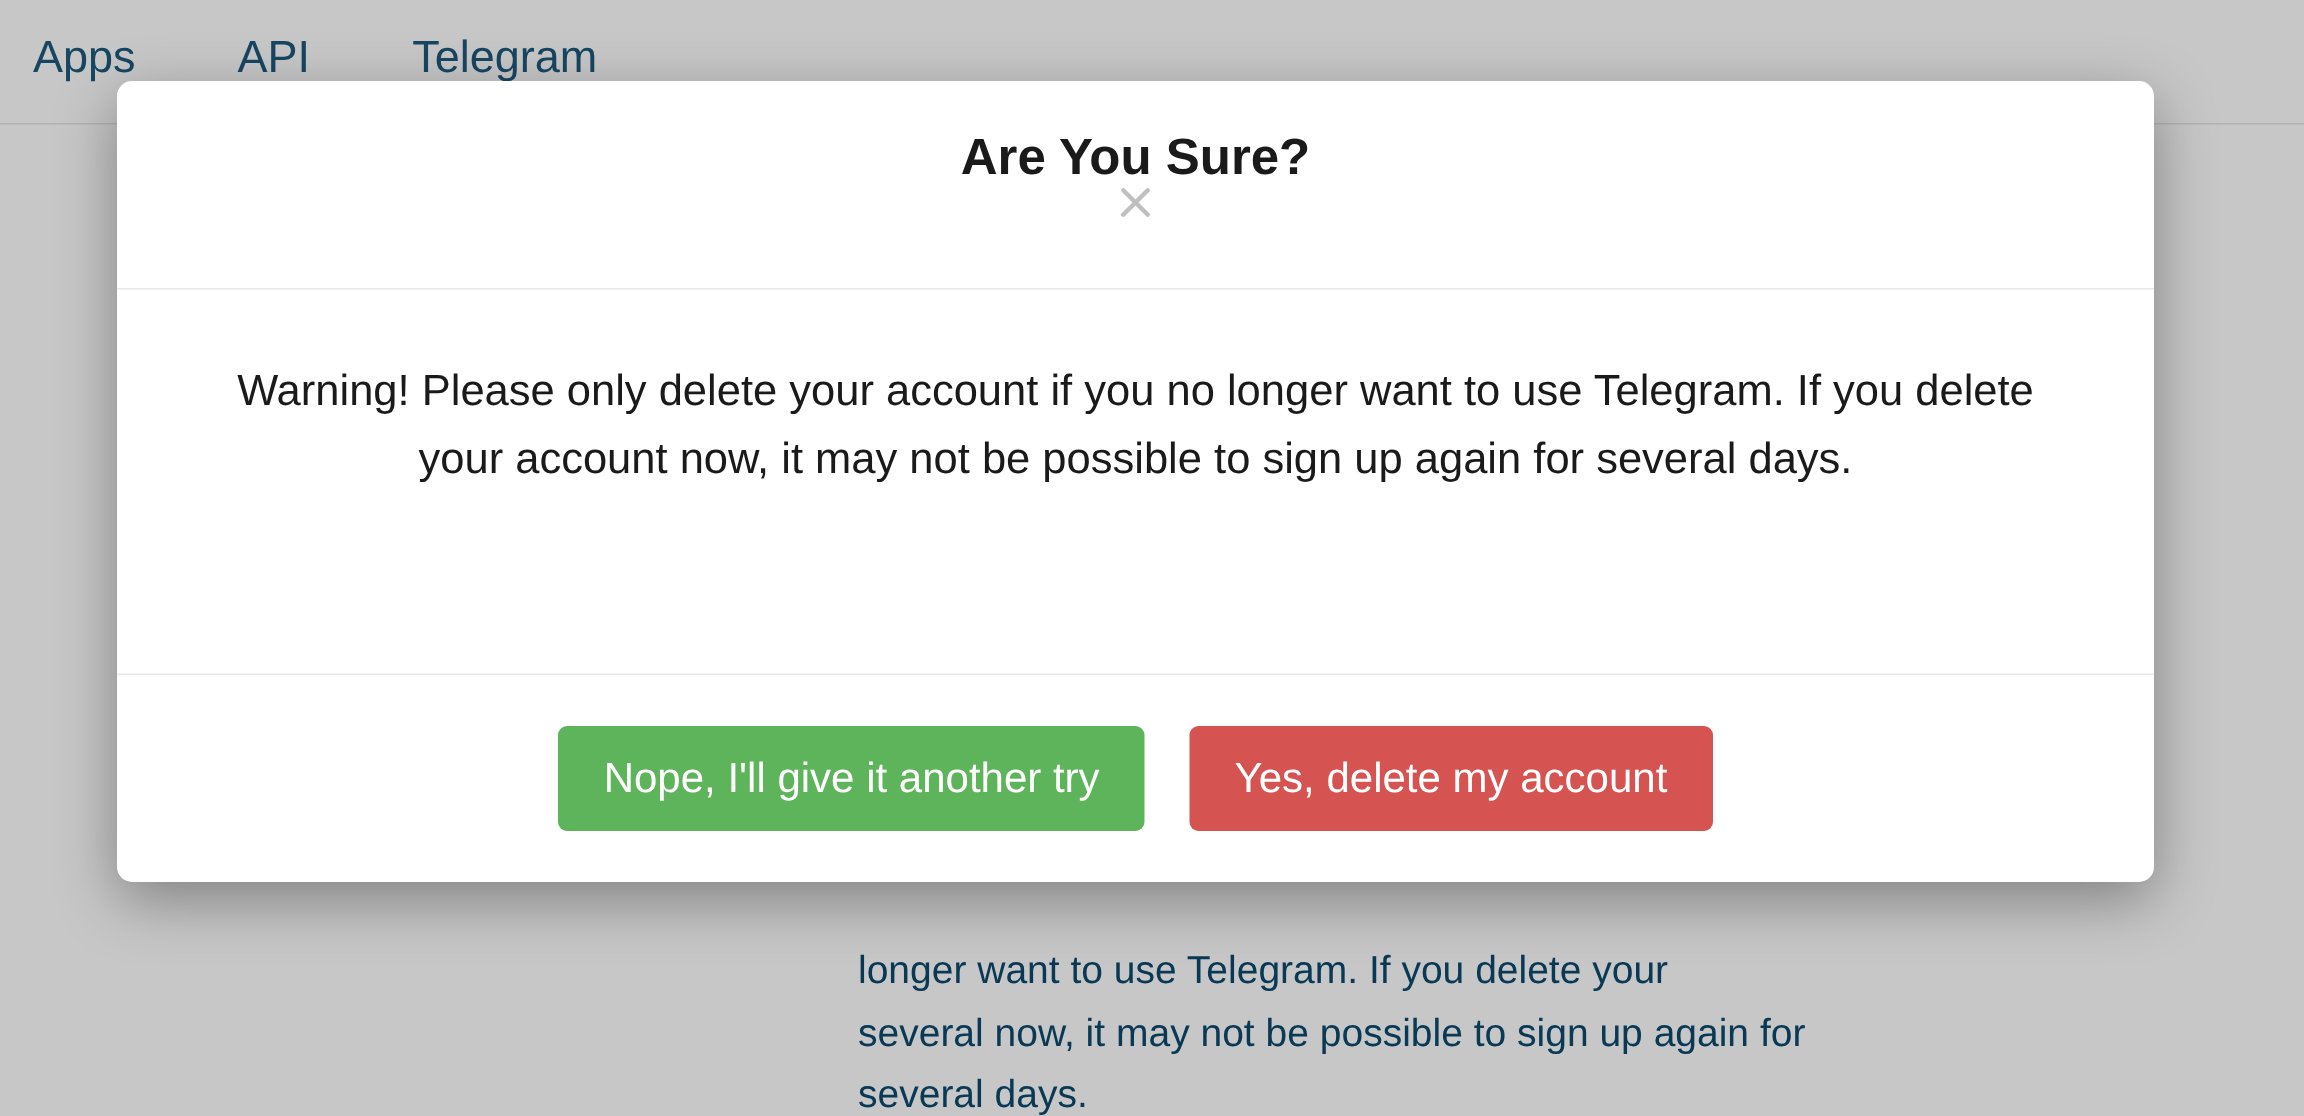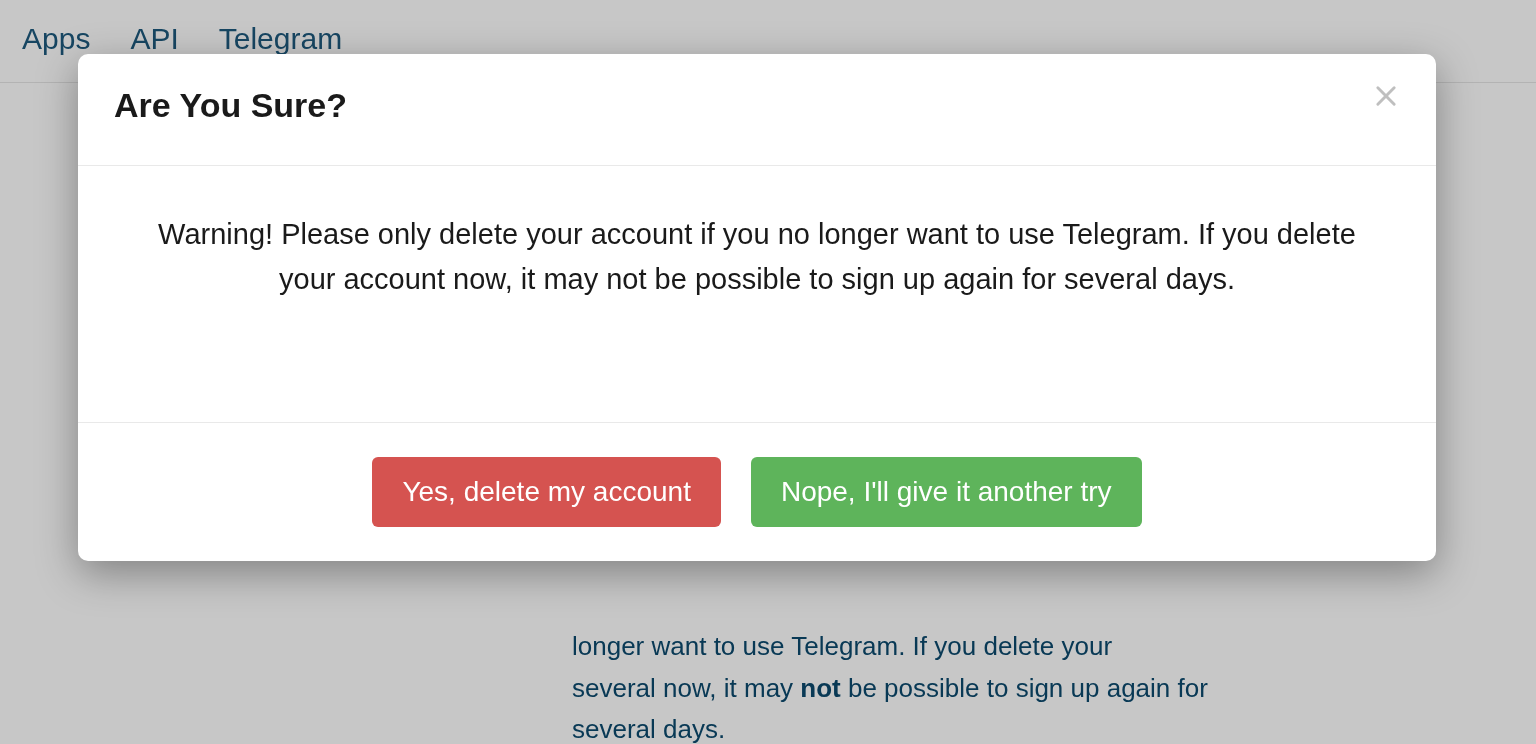--- a/index.html
+++ b/index.html
@@ -10,21 +10,21 @@
     body {
       font-family: "Lucida Grande", "Helvetica Neue", Helvetica, Arial, sans-serif;
       width: 1536px;
       height: 744px;
       background: #ffffff;
       position: relative;
       overflow: hidden;
     }
     .nav {
       display: flex;
-      gap: 40px;
+      gap: 68px;
       padding: 22px 22px 26px 22px;
       border-bottom: 1px solid #e6e6e6;
     }
     .nav a {
       color: #1e5a7e;
       font-size: 30px;
       font-weight: 400;
       text-decoration: none;
     }
     .bg-text {
@@ -34,43 +34,44 @@
       width: 650px;
       color: #0c4a6e;
       font-size: 26px;
       line-height: 1.6;
       margin-top: 16px;
     }
     .bg-text .fragment1 {
       display: block;
     }
     .bg-text .bold {
-      font-weight: 700;
+      font-weight: 400;
     }
     .overlay {
       position: absolute;
       inset: 0;
       background: rgba(0,0,0,0.22);
     }
     .modal {
       position: absolute;
       top: 54px;
       left: 78px;
       width: 1358px;
       background: #ffffff;
       border-radius: 10px;
       box-shadow: 0 12px 40px rgba(0,0,0,0.35);
       overflow: hidden;
     }
     .modal-header {
       padding: 32px 36px 40px 36px;
       border-bottom: 1px solid #e9e9e9;
       display: flex;
-      align-items: flex-start;
+      align-items: center;
       justify-content: space-between;
+      flex-direction: column;
     }
     .modal-title {
       font-size: 34px;
       font-weight: 700;
       color: #1a1a1a;
     }
     .close-btn {
       background: none;
       border: none;
       cursor: pointer;
@@ -144,16 +145,16 @@
           <line x1="5" y1="5" x2="19" y2="19"></line>
           <line x1="19" y1="5" x2="5" y2="19"></line>
         </svg>
       </span>
     </button>
   </div>
   <div class="modal-body">
     <p>Warning! Please only delete your account if you no longer want to use Telegram. If you delete your account now, it may not be possible to sign up again for several days.</p>
   </div>
   <div class="modal-footer">
+    <button class="btn btn-success">Nope, I'll give it another try</button>
     <button class="btn btn-danger">Yes, delete my account</button>
-    <button class="btn btn-success">Nope, I'll give it another try</button>
   </div>
 </div>
 
 </body></html>

